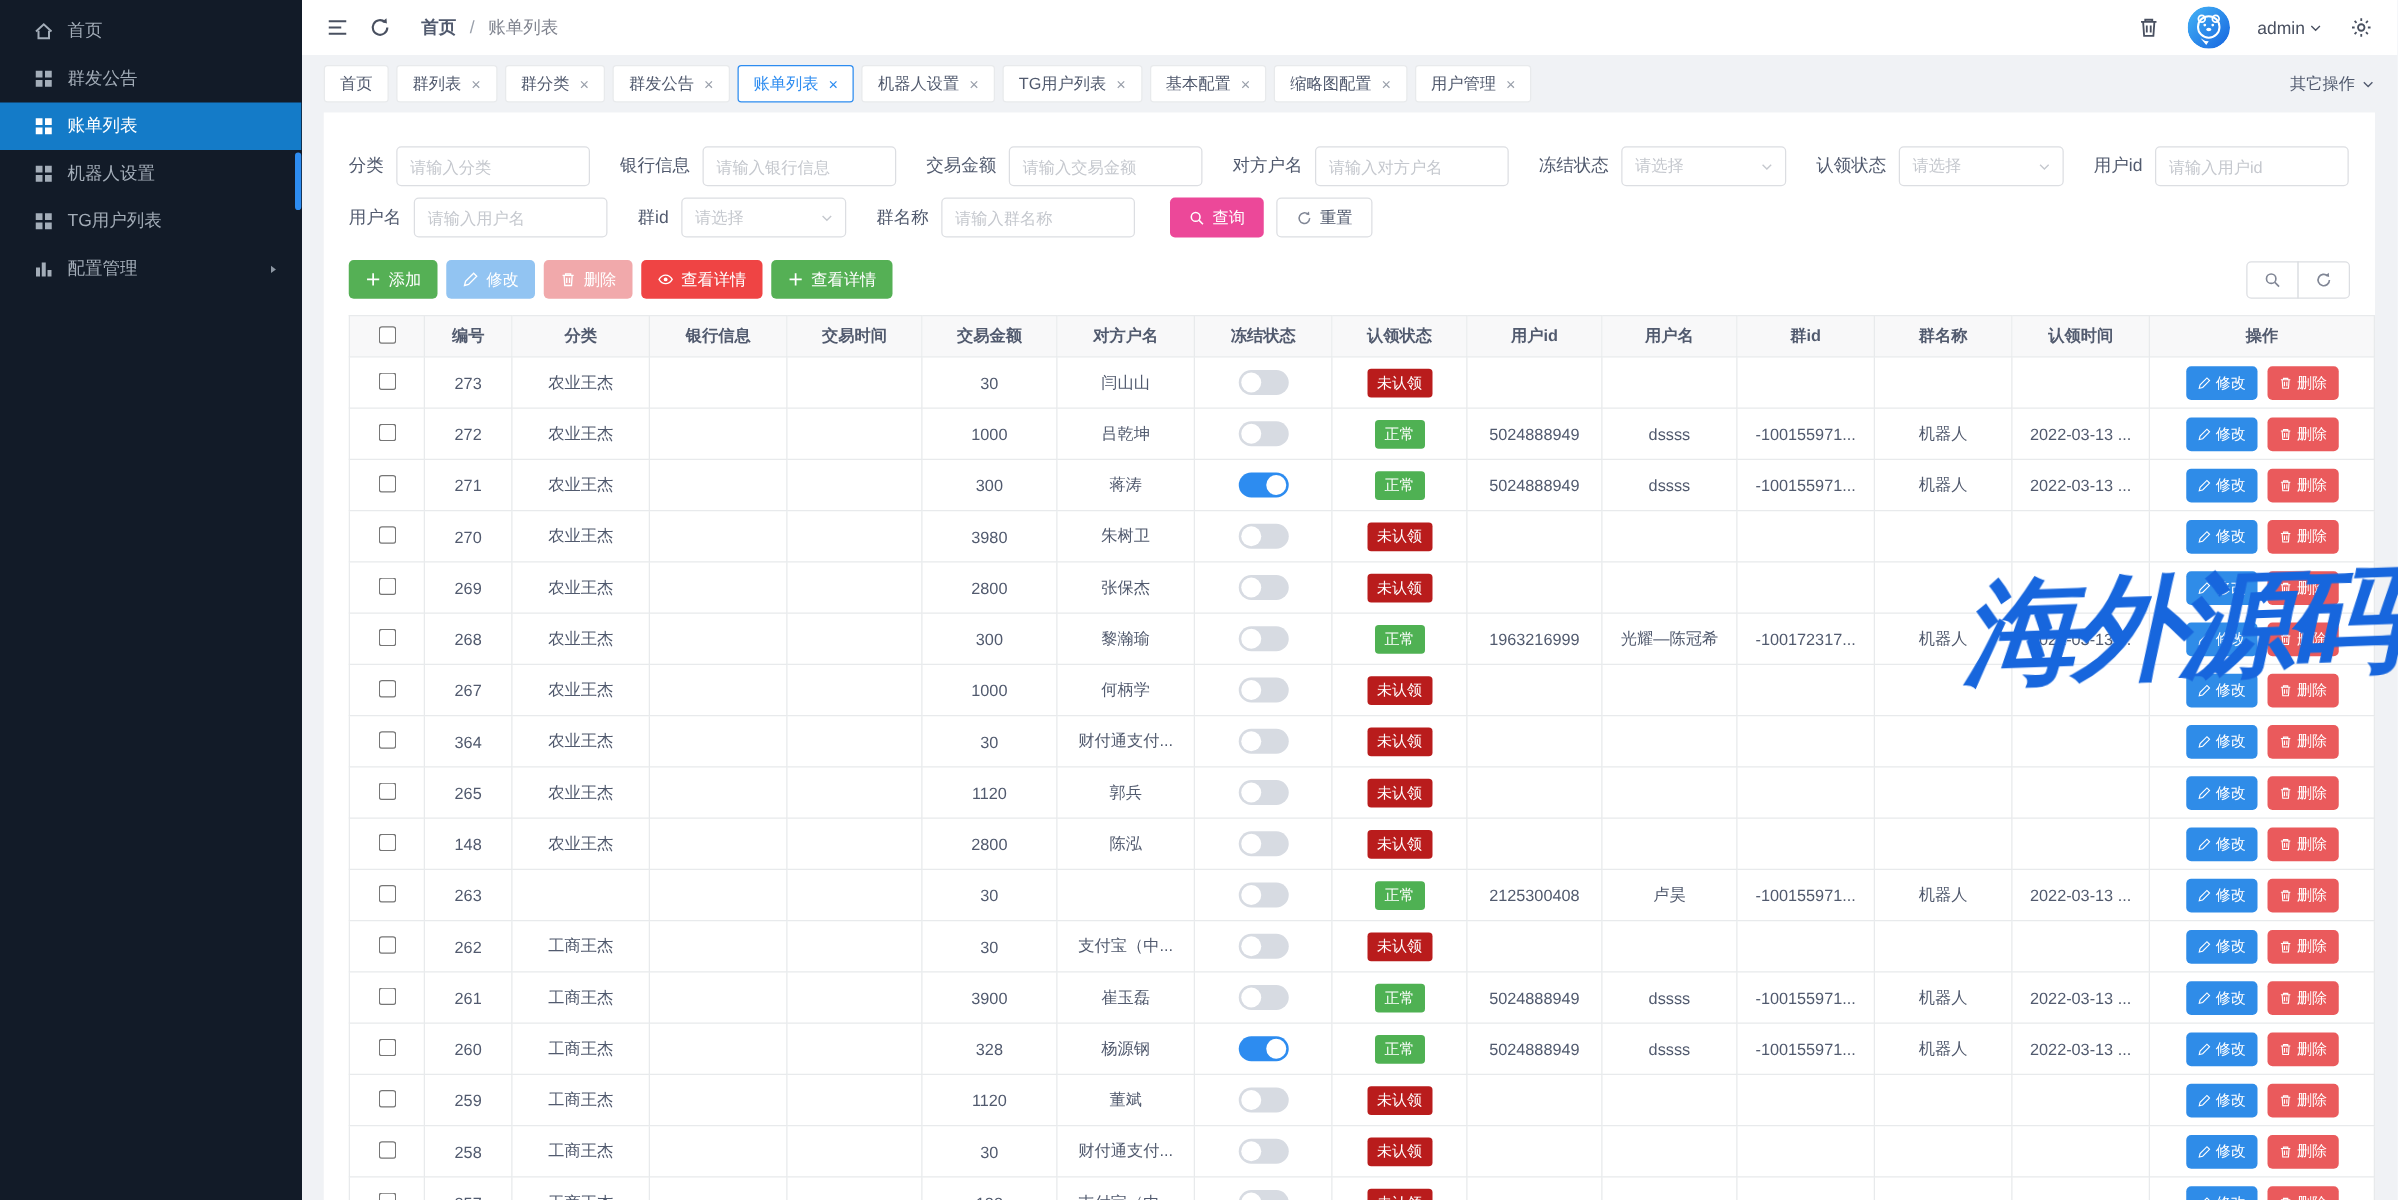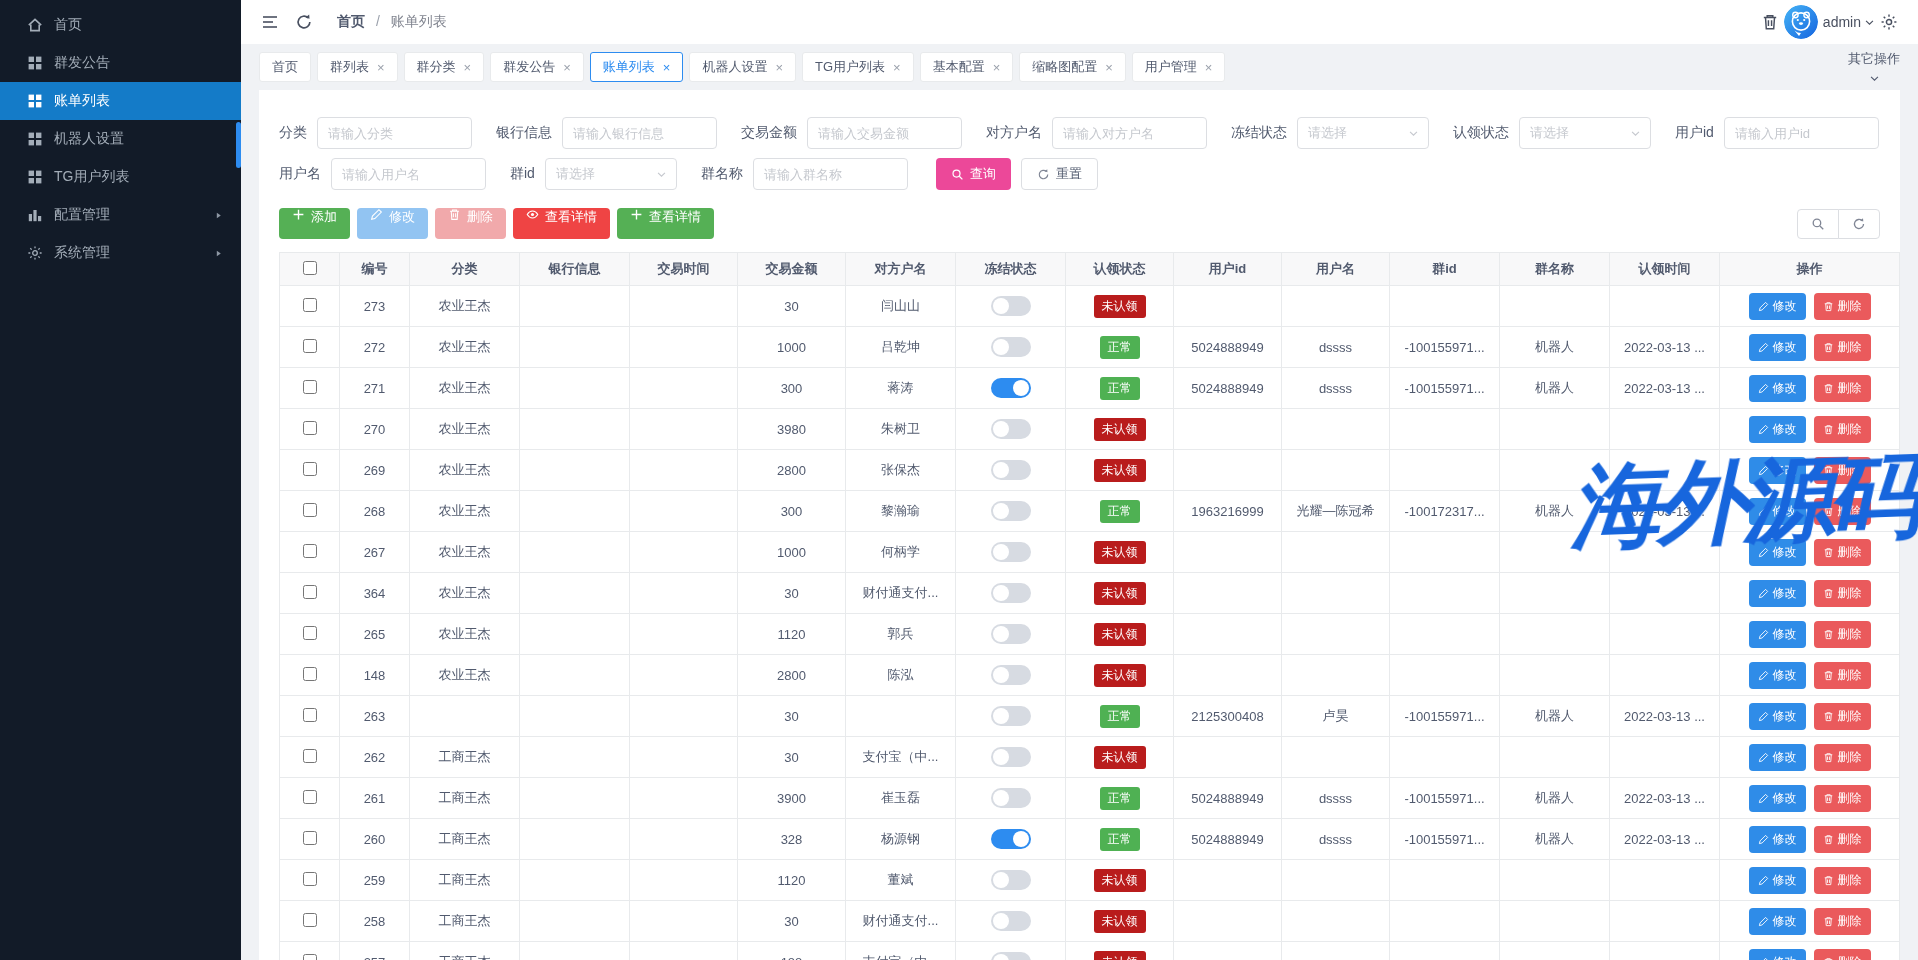--- a/index.html
+++ b/index.html
@@ -25,35 +25,35 @@
   
   .main { margin-left: 241px; }
   .topbar { height: 44px; background: #fff; display: flex; align-items: center;
     padding: 0 20px; gap: 16px; }
   .icon-btn { color: #495060; width: 18px; height: 18px; display: inline-flex; cursor: pointer; }
   .icon-btn svg { width: 100%; height: 100%; }
   .breadcrumb { font-size: 14px; margin-left: 8px; }
   .bc-home { color: #515a6e; font-weight: bold; }
   .bc-sep { color: #9aa0ab; margin: 0 7px; font-weight: normal; }
   .bc-cur { color: #80848f; }
-  .topbar-right { margin-left: auto; display: flex; align-items: center; gap: 5px; }
+  .topbar-right { margin-left: auto; display: flex; align-items: center; gap: 22px; }
   .avatar { width: 34px; height: 34px; border-radius: 50%; overflow: hidden; cursor: pointer; }
   .username { font-size: 14px; color: #495060; display: flex; align-items: center; gap: 3px; cursor: pointer; }
   .username .chev { width: 11px; height: 11px; display: inline-flex; color: #495060; }
 
   
   .tabsbar { height: 46px; display: flex; align-items: center; padding: 0 18px; }
   .tab { background: #fff; border: 1px solid #e8eaec; border-radius: 3px; height: 30px;
     display: inline-flex; align-items: center; padding: 0 12px; margin-right: 6px;
     font-size: 13px; color: #515a6e; cursor: pointer; white-space: nowrap; }
   .tab .close { margin-left: 8px; color: #9aa0ab; font-size: 13px; line-height: 1; }
   .tab.active { border-color: #2d8cf0; color: #2d8cf0; }
   .tab.active .close { color: #2d8cf0; }
   .tabs-more { margin-left: auto; font-size: 13px; color: #515a6e; display: flex;
-    align-items: center; gap: 5px; cursor: pointer; flex-direction: column; }
+    align-items: center; gap: 5px; cursor: pointer; }
   .tabs-more .chev { width: 11px; height: 11px; display: inline-flex; }
 
   
   .content { padding: 0 18px; height: 870px; }
   .card { background: #fff; height: 100%; padding: 27px 20px 0 20px; overflow: hidden; }
 
   
   .filter-row { display: flex; align-items: center; margin-bottom: 9px; }
   .field { display: flex; align-items: center; margin-right: 24px; }
   .field label { font-size: 14px; color: #515a6e; margin-right: 10px; white-space: nowrap; }
@@ -68,21 +68,21 @@
     display: inline-flex; align-items: center; gap: 6px; padding: 0 15px;
     cursor: pointer; color: #fff; }
   .btn svg { width: 13px; height: 13px; }
   .btn-query { background: #ec4899; margin-left: 4px; }
   .btn-reset { background: #fff; border: 1px solid #dcdee2; color: #515a6e; margin-left: 10px; }
   .btn-reset svg { color: #808695; }
 
   
   .toolbar { display: flex; align-items: center; margin-top: 18px; }
   .tb-btn { height: 31px; border: none; border-radius: 4px; color: #fff; font-size: 13px;
-    display: inline-flex; gap: 6px; padding: 0 13px;
+    display: inline-flex; align-items: center; gap: 6px; padding: 0 13px;
     margin-right: 7px; cursor: pointer; }
   .tb-btn svg { width: 13px; height: 13px; }
   .tb-green { background: #55b055; }
   .tb-lightblue { background: #92c4f2; }
   .tb-lightred { background: #f1a9ab; }
   .tb-gray { background: #ef4444; }
   .tool-icons { margin-left: auto; display: flex; }
   .tool-icon-btn { width: 42px; height: 30px; border: 1px solid #dcdee2; background: #fff;
     display: flex; align-items: center; justify-content: center; color: #808695; cursor: pointer; }
   .tool-icon-btn svg { width: 14px; height: 14px; }
@@ -177,36 +177,20 @@
       </div>
       <div class="side-item">
         <span class="icon">
           <svg viewBox="0 0 16 16">
             <rect x="1.8" y="7" width="3.2" height="7.2" fill="currentColor"></rect>
             <rect x="6.4" y="3" width="3.2" height="11.2" fill="currentColor"></rect>
             <rect x="11" y="9" width="3.2" height="5.2" fill="currentColor"></rect>
           </svg>
         </span>
         <span class="label">配置管理</span>
-        <span class="arrow">
-          <svg viewBox="0 0 16 16">
-            <polygon points="5,3 12,8 5,13" fill="currentColor"></polygon>
-          </svg>
-        </span>
-      </div>
-      <div class="side-item">
-        <span class="icon">
-          <svg viewBox="0 0 16 16">
-            <g fill="none" stroke="currentColor" stroke-width="1.3">
-              <circle cx="8" cy="8" r="2.3"></circle>
-              <path d="M8 1.4V3.3M8 12.7v1.9M1.4 8h1.9M12.7 8h1.9M3.3 3.3l1.35 1.35M11.35 11.35l1.35 1.35M12.7 3.3l-1.35 1.35M4.65 11.35L3.3 12.7"></path>
-            </g>
-          </svg>
-        </span>
-        <span class="label">系统管理</span>
         <span class="arrow">
           <svg viewBox="0 0 16 16">
             <polygon points="5,3 12,8 5,13" fill="currentColor"></polygon>
           </svg>
         </span>
       </div>
     </div>
 </div>
 <div class="side-handle"></div>
 

